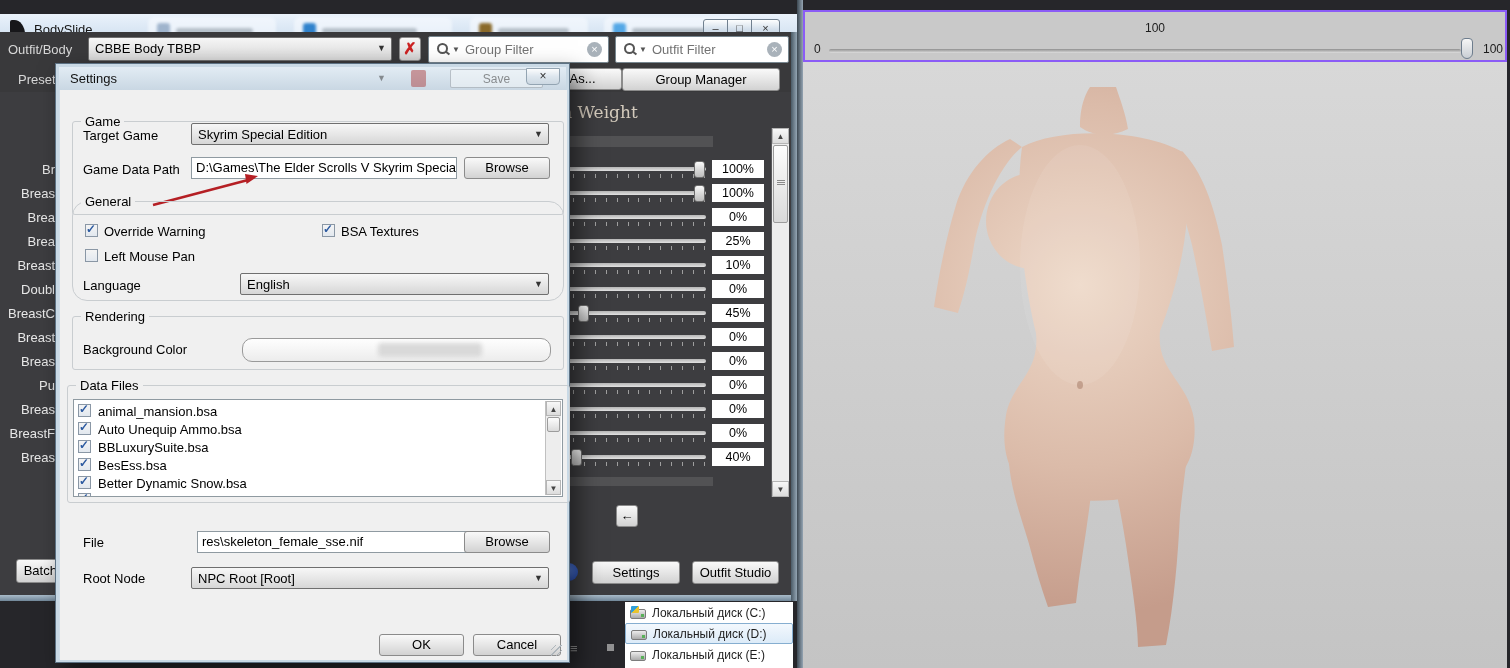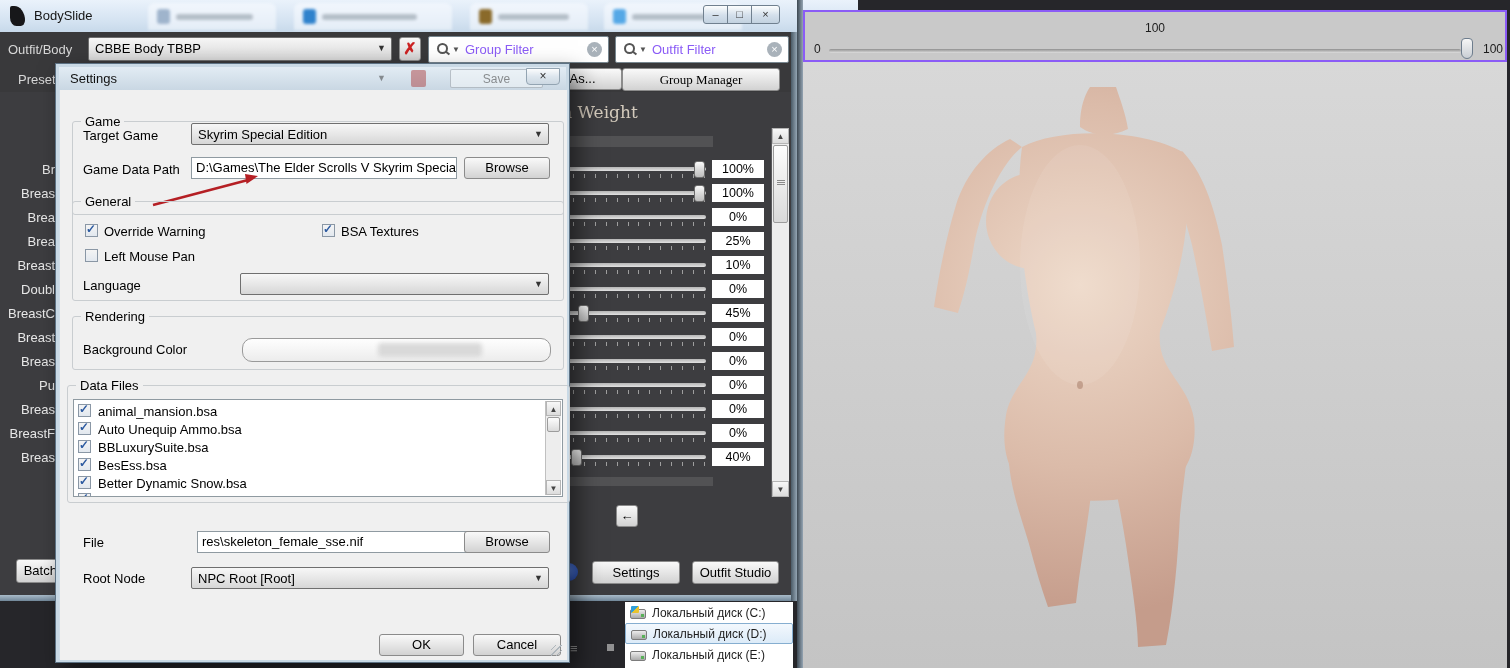--- a/index.html
+++ b/index.html
@@ -2,42 +2,42 @@
 <html><head>
 <meta charset="utf-8">
 <style>
   html,body{margin:0;padding:0;}
   .app{position:relative;width:1510px;height:668px;background:#26262a;overflow:hidden;
        font-family:"Liberation Sans",sans-serif;-webkit-font-smoothing:antialiased;}
   .abs{position:absolute;}
 
   
   .bs-window{position:absolute;left:0;top:0;width:797px;height:601px;}
-  .bs-titlebar{position:absolute;left:0;top:0;width:858px;height:32px;
+  .bs-titlebar{position:absolute;left:0;top:14px;width:858px;height:32px;
     background:linear-gradient(180deg,#eaf2fb,#d3e2f1 70%,#c7d9ea);border-bottom:1px solid #8fa5b8;overflow:hidden;}
   .bs-icon{position:absolute;left:10px;top:6px;width:15px;height:20px;background:#17171a;
     border-radius:2px 75% 30% 45%;}
   .bs-title{position:absolute;left:34px;top:8px;font-size:13px;color:#151515;}
   .tab{position:absolute;top:3px;height:27px;border-radius:6px 6px 0 0;
     background:rgba(250,252,255,.55);filter:blur(1.4px);}
   .tab .fav{position:absolute;left:9px;top:6px;width:13px;height:15px;border-radius:3px;}
   .tab .txt{position:absolute;left:28px;top:11px;height:6px;width:60%;border-radius:3px;background:rgba(115,128,140,.45);}
   .winbtn{position:absolute;top:5px;height:19px;border:1px solid #70808f;background:linear-gradient(#fdfefe,#d3dfeb 55%,#c3d2e0);
     text-align:center;font-size:11px;line-height:17px;color:#333;box-sizing:border-box;}
   .toolbar{position:absolute;left:0;top:32px;width:797px;height:60px;background:#39393b;}
   .lab-light{color:#d8d8d8;font-size:13px;}
   .combo{background:linear-gradient(#f7f7f7,#e9e9e9 45%,#d6d6d6);border:1px solid #6f6f6f;border-radius:2px;
     font-size:13px;color:#000;box-sizing:border-box;}
   .combo .cv{position:absolute;left:6px;top:3px;white-space:nowrap;overflow:hidden;right:20px;}
   .combo .car{position:absolute;right:5px;top:5px;font-size:9px;color:#333;}
   .searchbox{position:absolute;background:#fff;border:1px solid #77868f;border-radius:2px;}
   .mag{position:absolute;left:8px;top:6px;width:7px;height:7px;border:2px solid #555;border-radius:50%;}
   .mag-h{position:absolute;left:16px;top:15px;width:5px;height:2px;background:#555;transform:rotate(40deg);}
   .s-ar{position:absolute;left:23px;top:8px;font-size:8px;color:#555;}
-  .s-ph{position:absolute;left:36px;top:5px;font-size:13px;color:#8b5cf6;}
+  .s-ph{position:absolute;left:36px;top:5px;font-size:13px;color:#737373;}
   .s-clear{position:absolute;right:6px;top:5px;width:15px;height:15px;border-radius:50%;background:#a9b2ba;
     color:#fff;font-size:11px;line-height:15px;text-align:center;}
   .btn{background:linear-gradient(#f9f9f9,#e8e8e8 45%,#d2d2d2);border:1px solid #8b8b8b;border-radius:3px;
     font-size:13px;color:#000;text-align:center;box-sizing:border-box;}
   .content{position:absolute;left:0;top:92px;width:797px;height:503px;background:#3d3d40;}
   .weight-hdr{position:absolute;left:530px;top:10px;font-family:"DejaVu Serif","Liberation Serif",serif;
     font-size:17px;color:#d3cabc;}
   .catbar{position:absolute;left:566px;width:147px;background:#525254;}
   .slider-row{position:absolute;left:0;width:797px;height:24px;}
   .s-label{position:absolute;left:0;top:2px;width:55px;text-align:right;font-size:13px;color:#e8e8e8;white-space:nowrap;overflow:hidden;}
@@ -172,21 +172,21 @@
       <div class="searchbox" style="left:615px;top:4px;width:172px;height:25px;">
         <span class="mag"></span>
           <span class="mag-h"></span>
         <span class="s-ar">▼</span>
         <span class="s-ph">Outfit Filter</span>
         <span class="s-clear">×</span>
       </div>
 
       <div class="abs lab-light" style="left:18px;top:40px;width:40px;overflow:hidden;">Preset</div>
       <div class="abs btn" style="left:532px;top:36px;width:90px;height:22px;text-align:left;padding-left:4px;line-height:20px;">Save As...</div>
-      <div class="abs btn" style="left:622px;top:36px;width:158px;height:23px;line-height:21px;font-family:Liberation Serif, serif;">Group Manager</div>
+      <div class="abs btn" style="left:622px;top:36px;width:158px;height:23px;line-height:21px;">Group Manager</div>
     </div>
 
     <div class="content">
       <div class="weight-hdr">High Weight</div>
       <div class="catbar" style="top:44px;height:11px;"></div>
       <div class="catbar" style="top:385px;height:9px;"></div>
       <div id="slider-rows" class="abs" style="left:0;top:0;width:797px;height:503px;">
           <div class="slider-row" style="top: 68px;">
     <div class="s-label">Br</div>
     <div class="s-track"></div>
@@ -343,35 +343,36 @@
       </div>
       <div class="dlab" style="left:23px;top:72px;">Game Data Path</div>
       <div class="tbox" style="left:131px;top:67px;width:266px;height:22px;">D:\Games\The Elder Scrolls V Skyrim Special Editi</div>
       <div class="abs btn" style="left:404px;top:67px;width:86px;height:22px;line-height:20px;">Browse</div>
 
       <svg class="abs" style="left:85px;top:79px;" width="130" height="42">
         <line x1="8" y1="36" x2="103" y2="11" stroke="#b51f24" stroke-width="2.6"></line>
         <polygon points="113,7 101.5,15 100,5" fill="#b51f24"></polygon>
       </svg>
 
-      <div class="grp" style="left:12px;top:111px;width:490px;height:98px;">
+      <div class="grp" style="left:12px;top:111px;width:490px;height:98px;border-radius:15px;">
         <span class="grp-cap">General</span>
       </div>
       <div class="cb checked" style="left:25px;top:134px;">
           <span class="tick">✓</span>
         </div>
       <div class="cblab" style="left:44px;top:134px;">Override Warning</div>
       <div class="cb checked" style="left:262px;top:134px;">
           <span class="tick">✓</span>
         </div>
       <div class="cblab" style="left:281px;top:134px;">BSA Textures</div>
       <div class="cb" style="left:25px;top:159px;"></div>
       <div class="cblab" style="left:44px;top:159px;">Left Mouse Pan</div>
       <div class="dlab" style="left:23px;top:188px;">Language</div>
       <div class="abs combo" style="left:180px;top:183px;width:309px;height:22px;">
+        <span class="cv">English</span>
         <span class="car">▼</span>
       </div>
 
       <div class="grp" style="left:12px;top:226px;width:490px;height:52px;">
         <span class="grp-cap">Rendering</span>
       </div>
       <div class="dlab" style="left:23px;top:252px;">Background Color</div>
       <div class="colorbtn" style="left:182px;top:248px;width:307px;height:22px;">
           <div class="blob"></div>
         </div>

